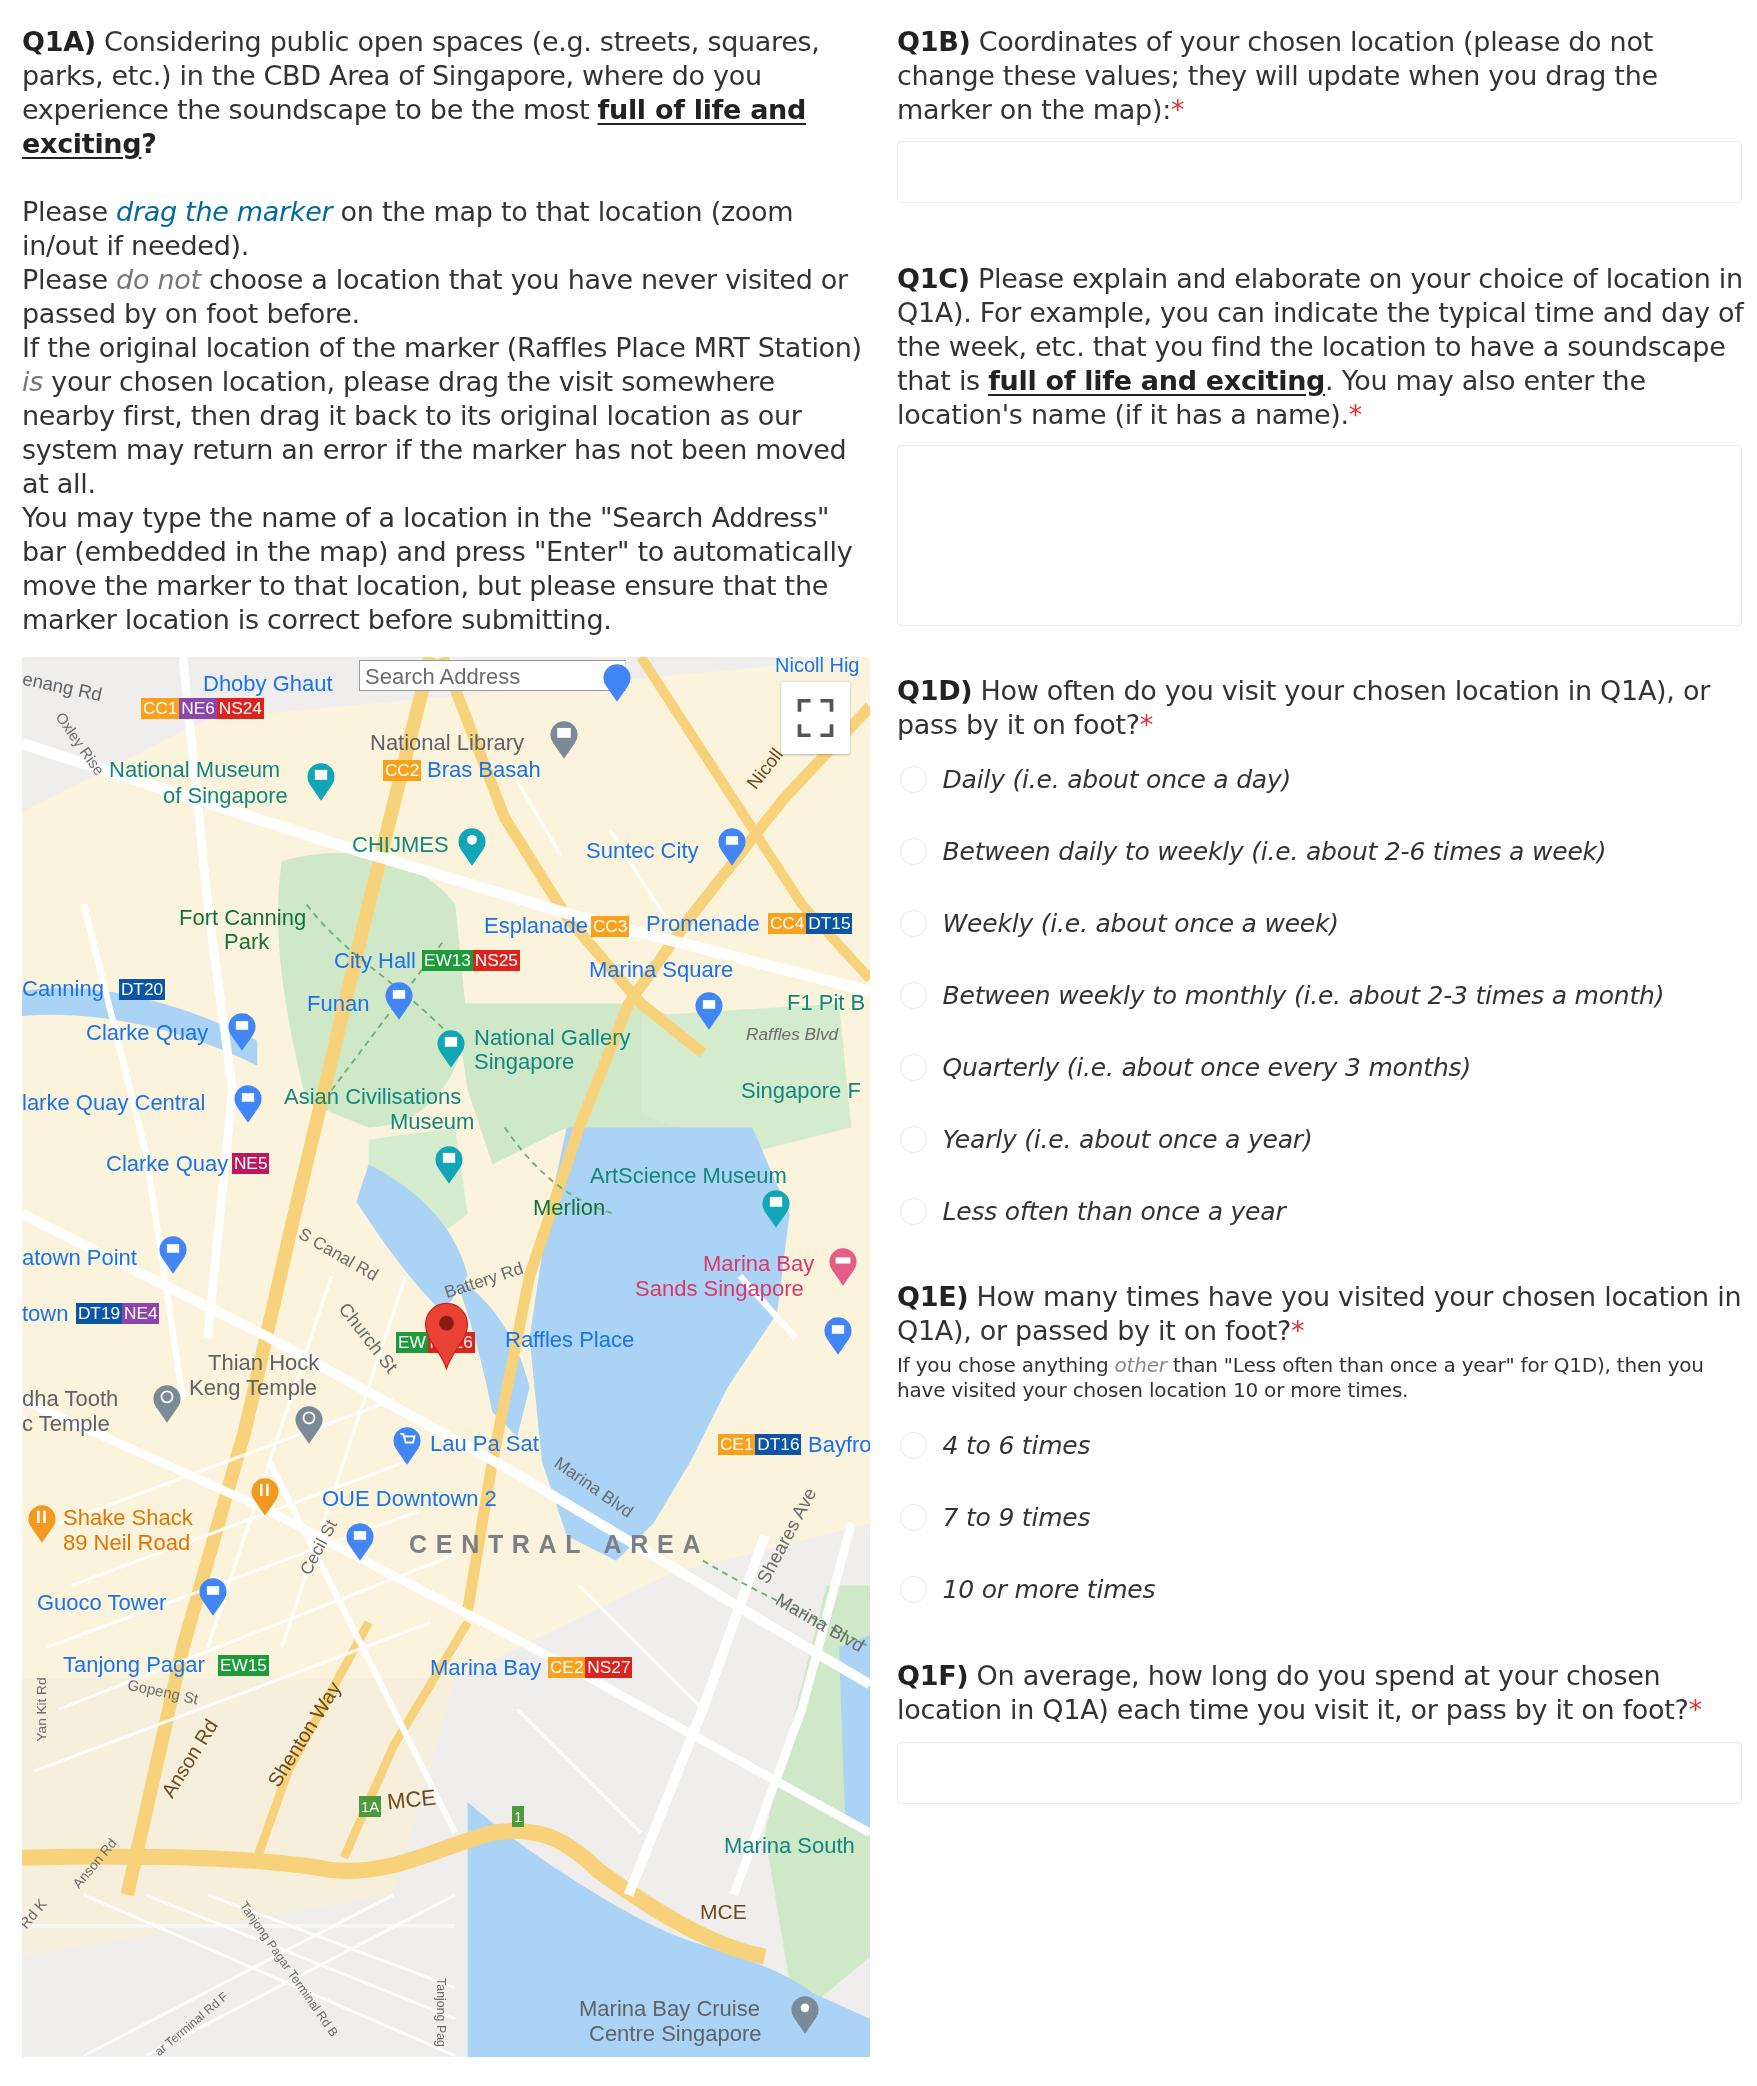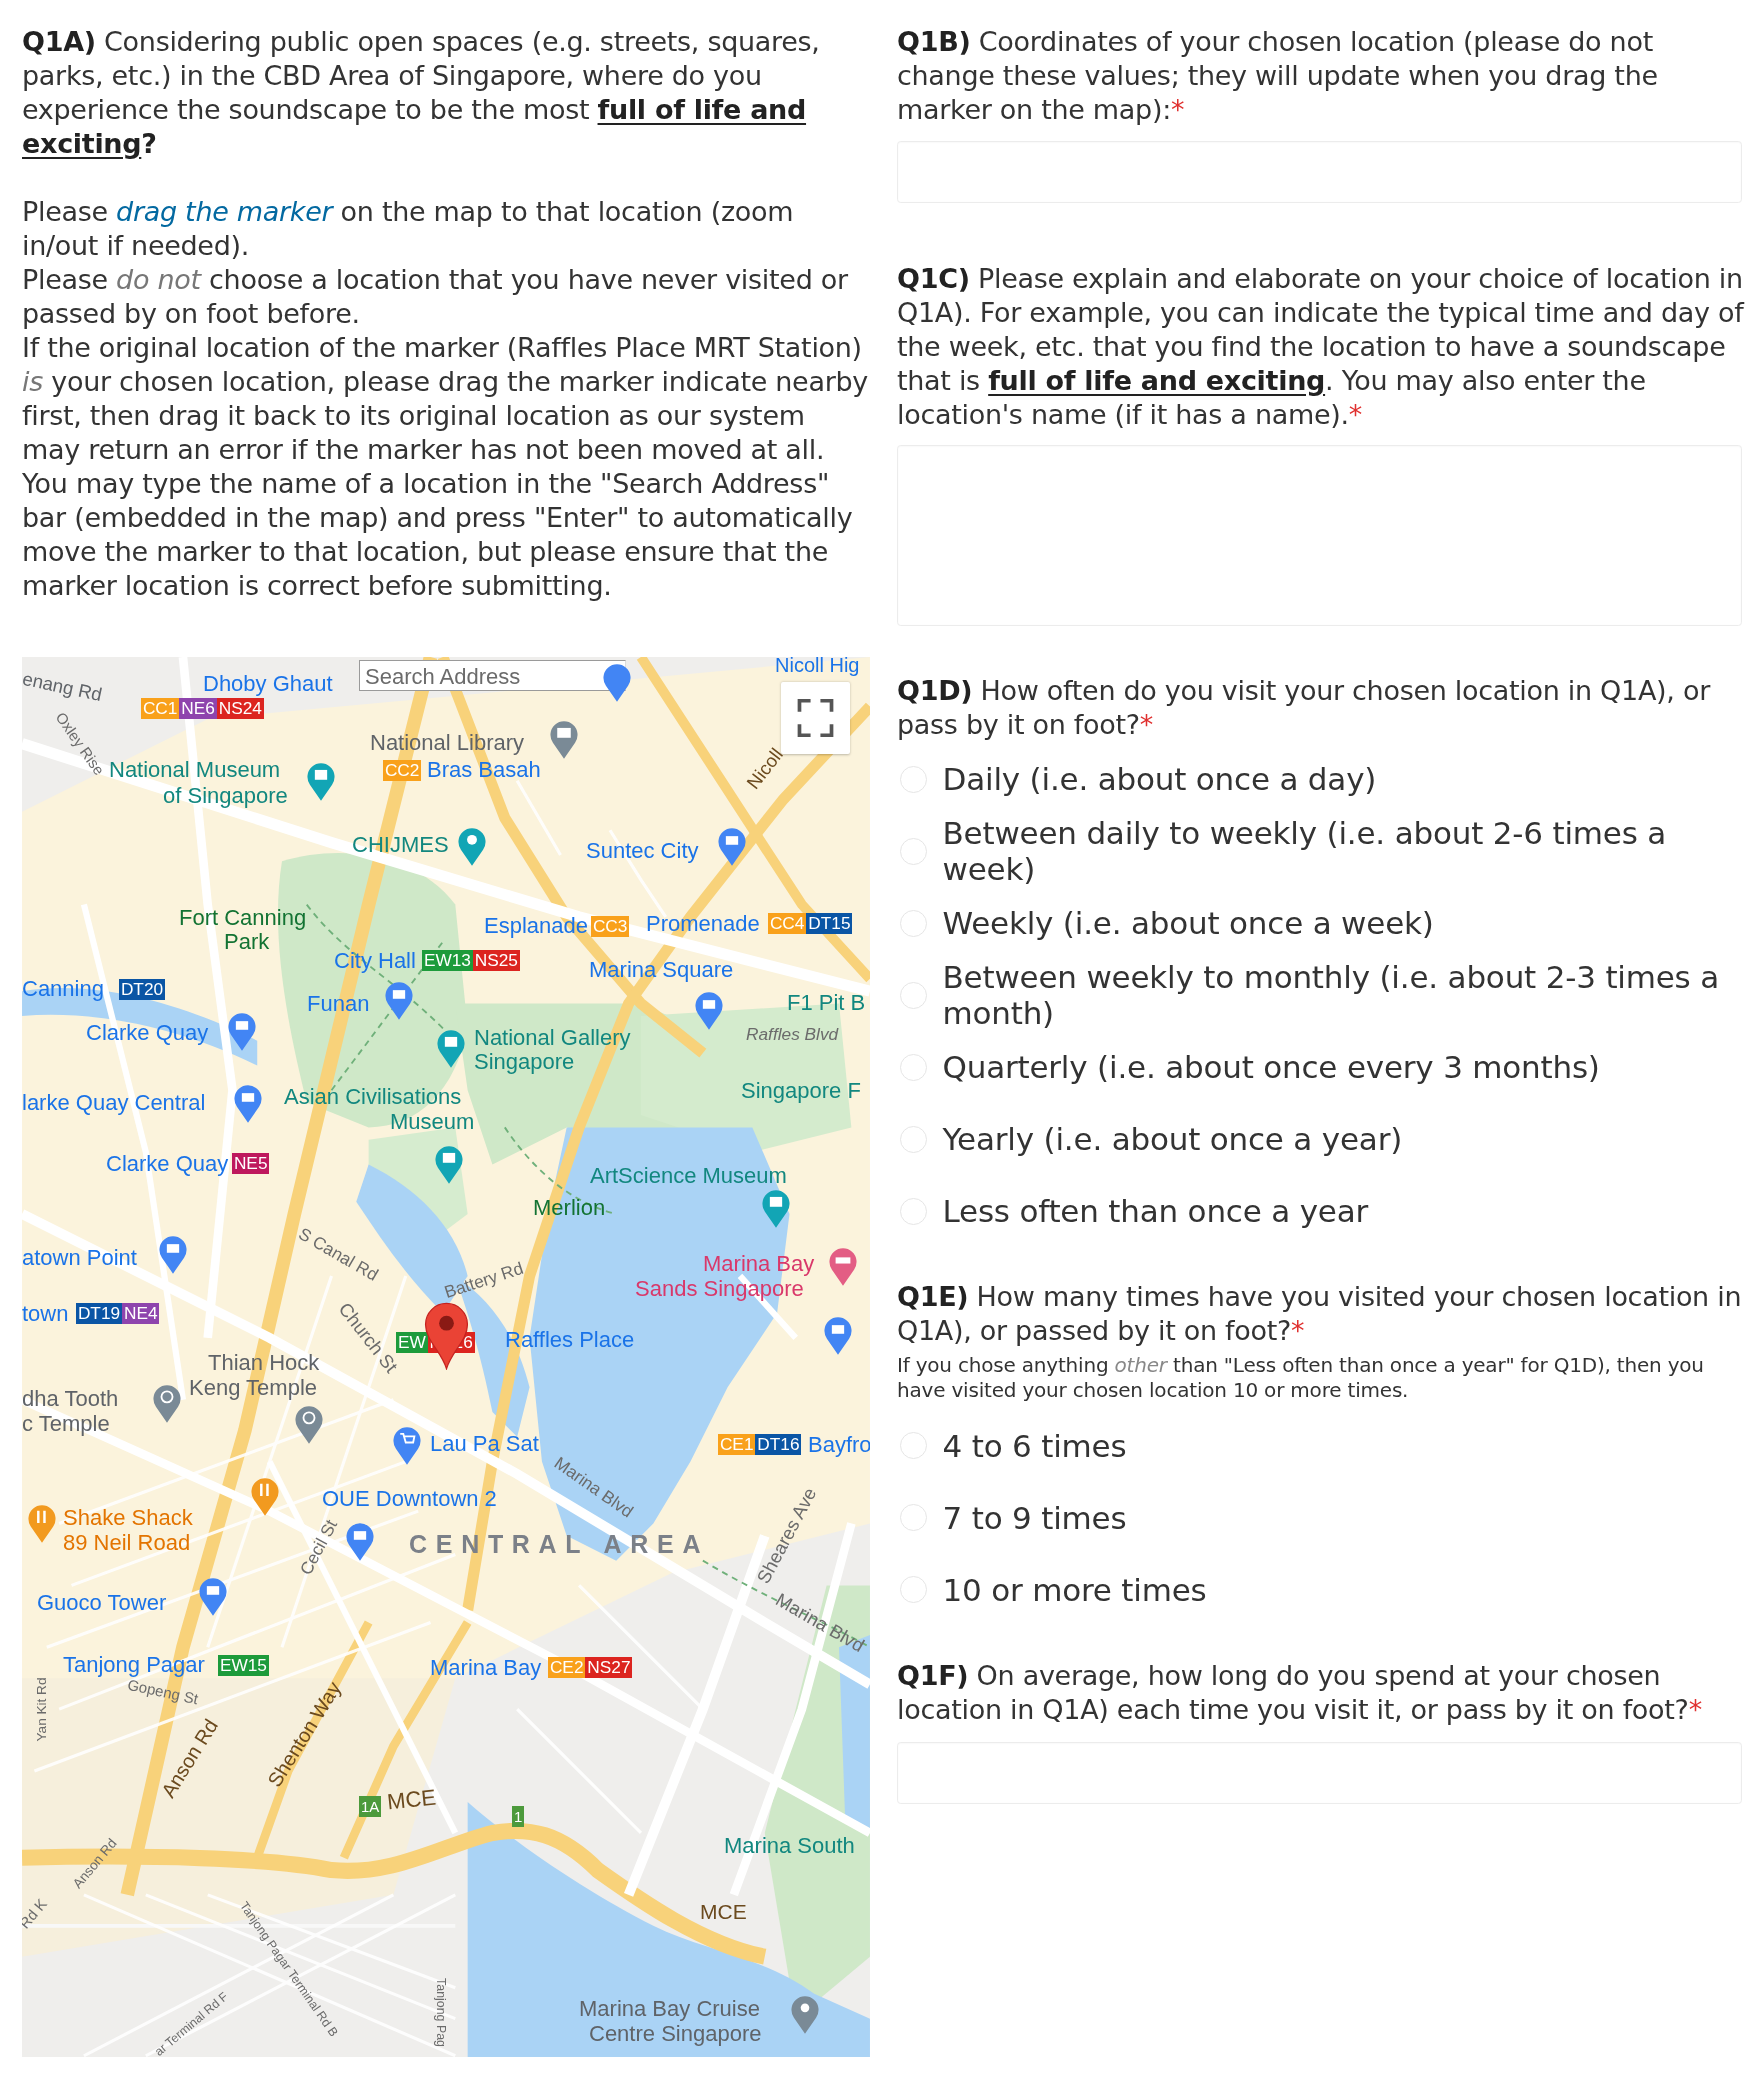--- a/index.html
+++ b/index.html
@@ -9,21 +9,21 @@
     .col-right { position: absolute; left: 897px; top: 25px; width: 848px; }
     .qtext { font-size: 27px; line-height: 34px; color: #333; letter-spacing: -0.3px; }
     .qtext b { font-weight: bold; color: #222; }
     .qtext u { text-decoration: underline; text-underline-offset: 3.7px; }
     .req { color: #e0302f; }
     .para { font-size: 27px; line-height: 34px; color: #333; letter-spacing: -0.3px; }
     .small { font-size: 20px; line-height: 25px; color: #333; letter-spacing: -0.2px; margin-top: 5px; }
     .input-box { width: 845px; background: #fff; border: 1.2px solid #ececec; border-radius: 3.7px; box-shadow: inset 0 0.6px 1.9px rgba(0,0,0,0.04); }
     .radio-row { display: flex; align-items: center; height: 72px; }
     .radio { width: 27px; height: 27px; border-radius: 50%; border: 1.2px solid #e6e6e6; background: #fff; margin-right: 16px; margin-left: 2.5px; flex-shrink: 0; }
-    .radio-label { font-size: 31px; color: #333; letter-spacing: -0.2px; }
+    .radio-label { font-size: 25px; color: #333; letter-spacing: -0.2px; font-style: italic; }
 
     
     .map { position: absolute; left: 22px; top: 657px; width: 848px; height: 1400px; background: #f0eded; overflow: hidden; font-family: "Liberation Sans", "DejaVu Sans", sans-serif; }
     .map svg.base { position: absolute; left: 0; top: 0; }
     .lbl { position: absolute; font-size: 22px; white-space: nowrap; line-height: 25px; }
     .lbl.blue { color: #1a73e8; }
     .lbl.teal { color: #12877f; }
     .lbl.green { color: #137333; }
     .lbl.gray { color: #5f6368; }
     .lbl.orange { color: #e37400; }
@@ -40,21 +40,21 @@
 </head>
 <body>
 
 <div class="col-left">
   <p class="qtext">
     <b>Q1A)</b><span> Considering public open spaces (e.g. streets, squares, parks, etc.) in the CBD Area of Singapore, where do you experience the soundscape to be the most </span><b><u>full of life and exciting</u></b><b>?</b>
   </p>
   <div style="height:34px"></div>
   <p class="para"><span>Please </span><span class="em" style="font-style:italic;color:#0369a1">drag the marker</span><span> on the map to that location (zoom in/out if needed).</span></p>
   <p class="para"><span>Please </span><span style="font-style:italic;color:#777">do not</span><span> choose a location that you have never visited or passed by on foot before.</span></p>
-  <p class="para"><span>If the original location of the marker (Raffles Place MRT Station) </span><span style="font-style:italic;color:#777">is</span><span> your chosen location, please drag the marker indicate nearby first, then drag it back to its original location as our system may return an error if the marker has not been moved at all.</span></p>
+  <p class="para"><span>If the original location of the marker (Raffles Place MRT Station) </span><span style="font-style:italic;color:#777">is</span><span> your chosen location, please drag the visit somewhere nearby first, then drag it back to its original location as our system may return an error if the marker has not been moved at all.</span></p>
   <p class="para"><span>You may type the name of a location in the "Search Address" bar (embedded in the map) and press "Enter" to automatically move the marker to that location, but please ensure that the marker location is correct before submitting.</span></p>
 </div>
 
 <div class="map">
   <svg class="base" width="848" height="1400" viewBox="0 0 1370 2262">
 
     <rect x="0" y="0" width="1370" height="2262" fill="#efeeec"></rect>
     <polygon points="300,100 1370,0 1370,1400 1050,1480 700,1650 200,1900 0,2000 0,250" fill="#fbf3dc"></polygon>
     <polygon points="0,1650 700,1650 600,2000 0,2100" fill="#f6efdc"></polygon>
 

